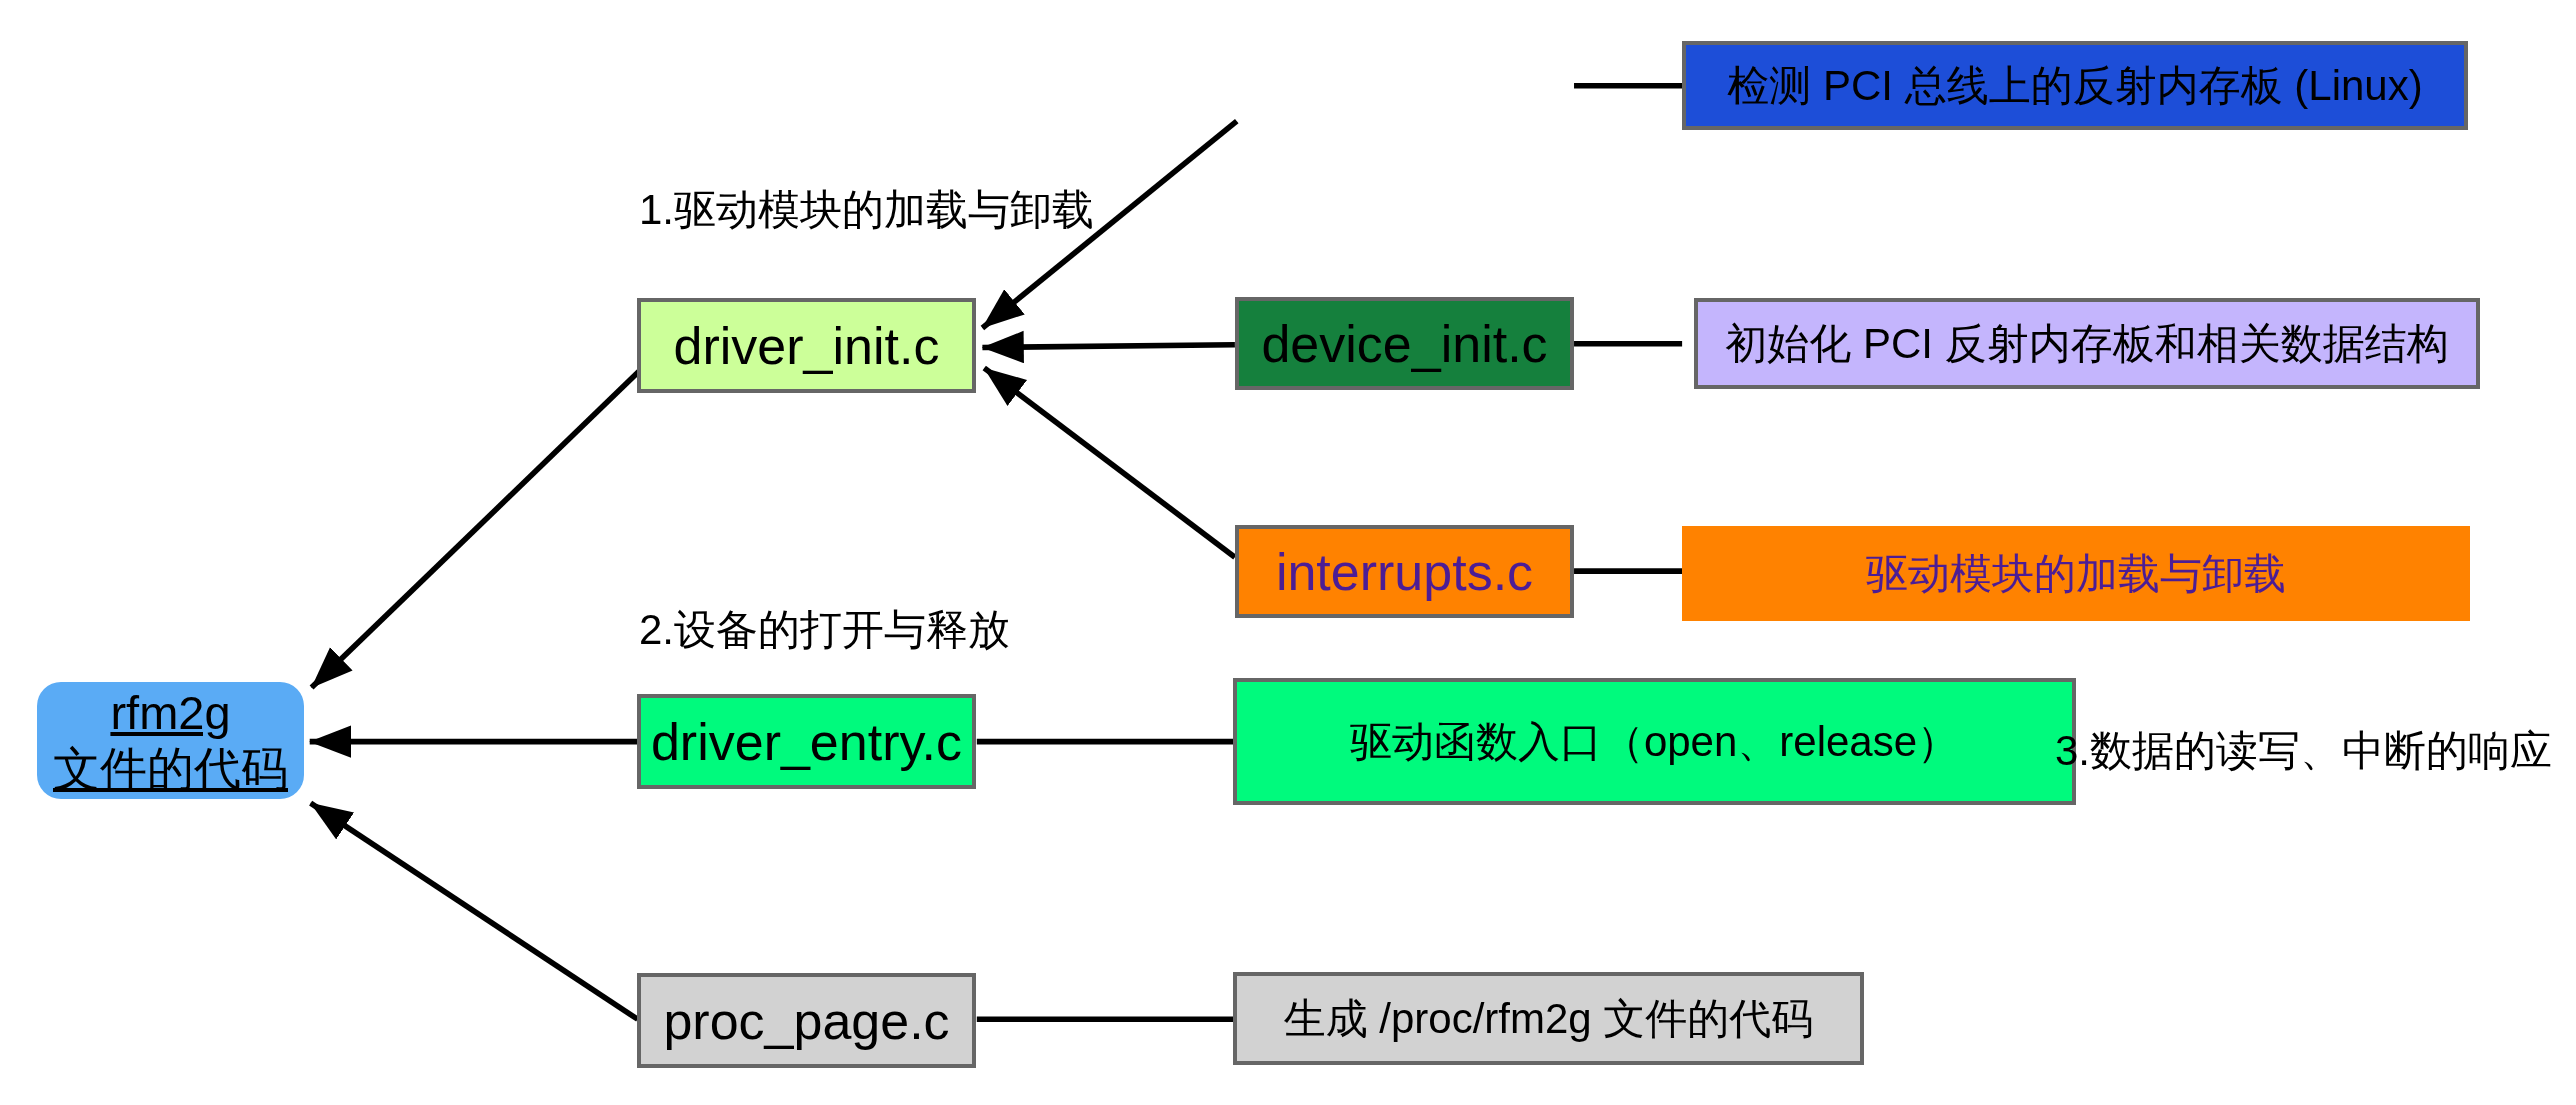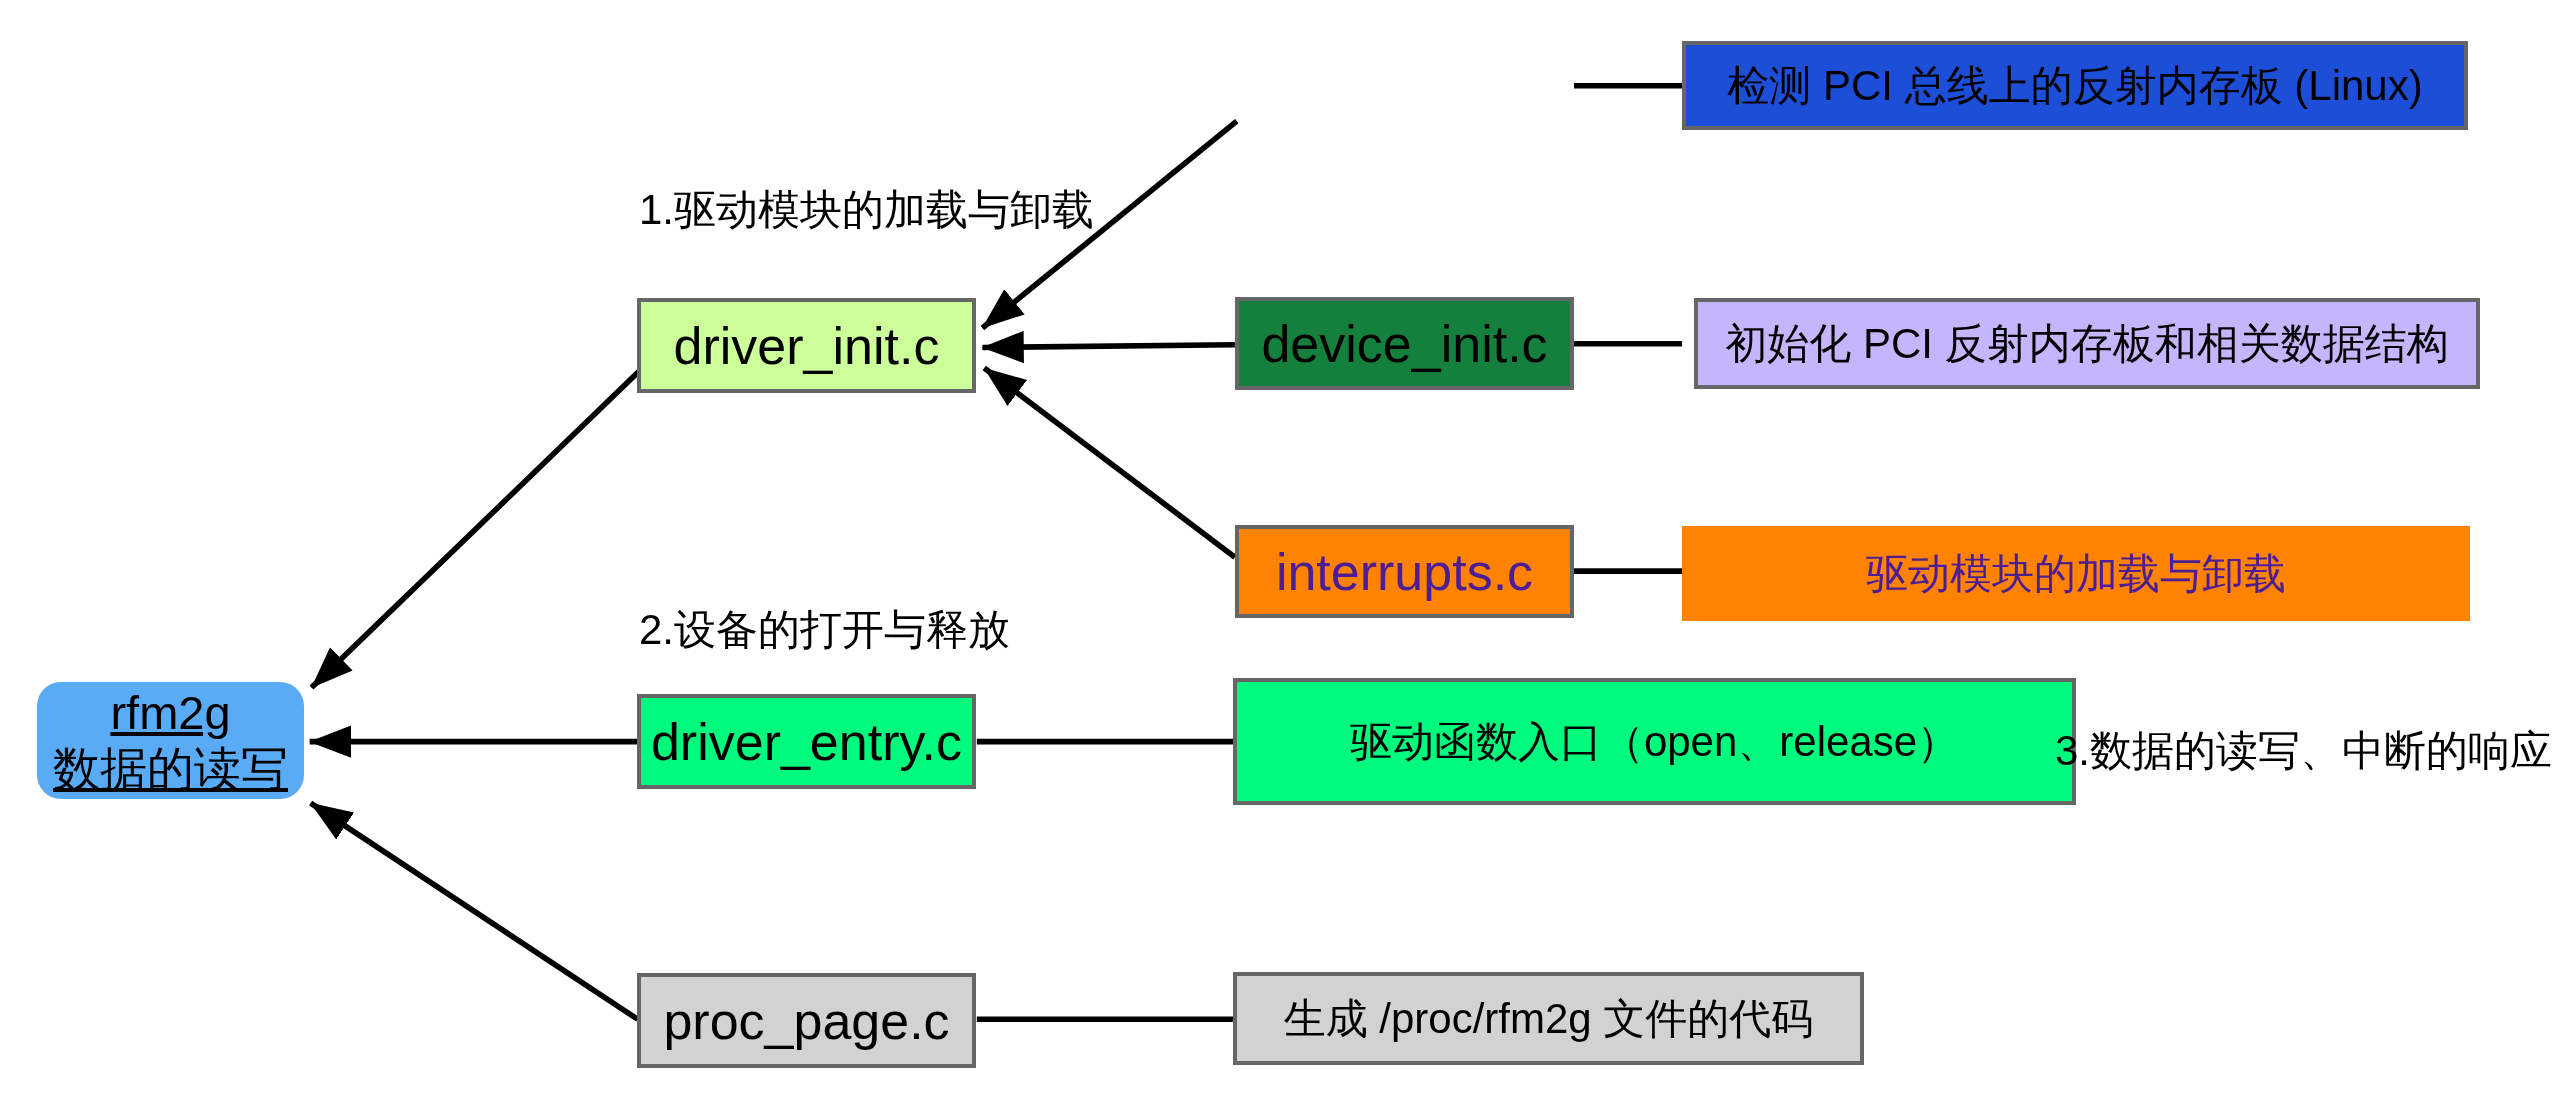--- a/index.html
+++ b/index.html
@@ -58,21 +58,21 @@
 
     <line x1="1689" y1="92" x2="1805" y2="92"></line>
     <line x1="1689" y1="369" x2="1805" y2="369"></line>
     <line x1="1689" y1="613" x2="1805" y2="613"></line>
     <line x1="1048" y1="796" x2="1323" y2="796"></line>
     <line x1="1048" y1="1094" x2="1323" y2="1094"></line>
   </svg>
 
   <div class="node root-node" style="left: 37px; top: 682px; width: 267px; height: 117px; background-color: rgb(90, 171, 245);">
     <span>rfm2g</span>
-    <span>数据的读写</span>
+    <span>文件的代码</span>
   </div>
 
   <div class="node" style="left: 637px; top: 298px; width: 339px; height: 95px; background-color: rgb(204, 255, 153);">driver_init.c</div>
 
   <div class="node" style="left: 637px; top: 694px; width: 339px; height: 95px; background-color: rgb(0, 250, 125);">driver_entry.c</div>
 
   <div class="node" style="left: 637px; top: 973px; width: 339px; height: 95px; background-color: rgb(210, 210, 210);">proc_page.c</div>
 
 
   <div class="node" style="left: 1235px; top: 297px; width: 339px; height: 93px; background-color: #15803d;">device_init.c</div>

